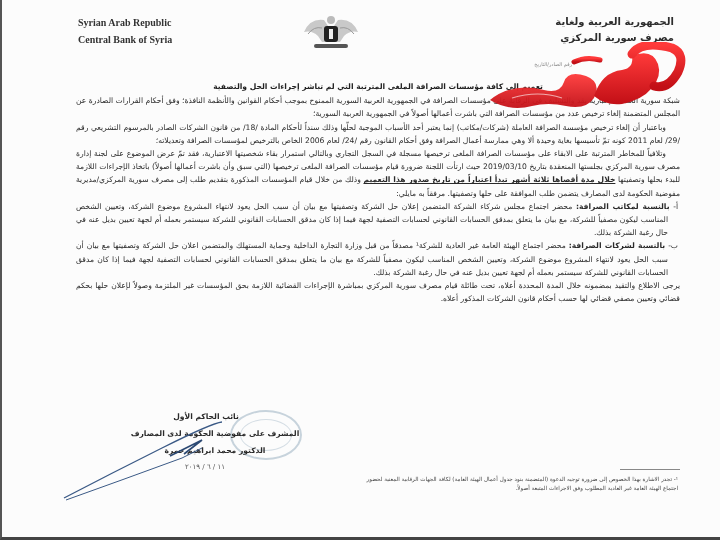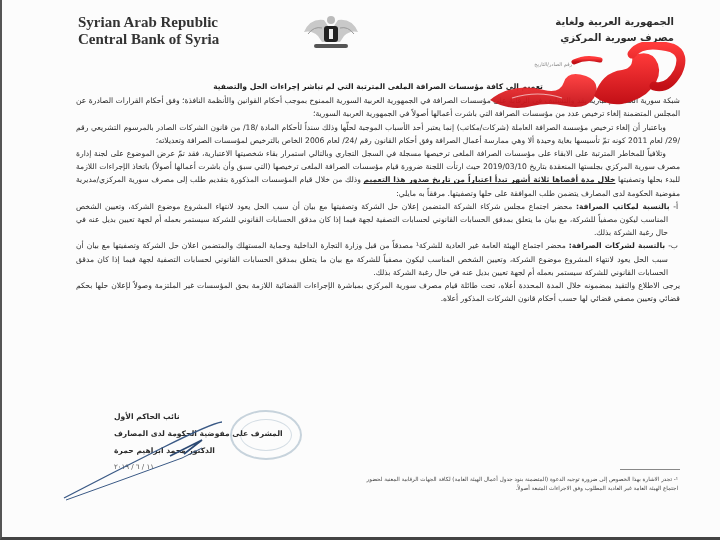--- a/index.html
+++ b/index.html
@@ -12,21 +12,21 @@
     .page {
       position: absolute; left: 0; top: 0; width: 720px; height: 540px;
       background: #fcfcfc;
       border-left: 2px solid #555;
       border-bottom: 3px solid #444;
       box-sizing: border-box;
     }
     .hdr-en {
       position: absolute; left: 76px; top: 14px;
       font-family: "Liberation Serif", serif; font-weight: bold;
-      font-size: 15px; color: #333; line-height: 17px;
+      font-size: 10px; color: #333; line-height: 17px;
     }
     .hdr-ar {
       position: absolute; right: 46px; top: 14px; direction: rtl; text-align: right;
       font-family: "DejaVu Sans", sans-serif; font-weight: bold;
       font-size: 10px; color: #2d2d2d; line-height: 16px; letter-spacing: -0.3px;
     }
     .emblem {
       position: absolute; left: 298px; top: 12px; width: 62px; height: 42px;
     }
     .ref {
@@ -43,21 +43,21 @@
       font-size: 7.6px; line-height: 13.2px; color: #2a2a2a;
       letter-spacing: -0.15px;
     }
     .body-text p { margin: 0; }
     .subject { font-weight: bold; text-align: center; margin-bottom: 1px !important; color: #222; }
     .indent { text-indent: 14px; }
     .b { font-weight: bold; }
     .u { text-decoration: underline; font-weight: bold; }
     .item { padding-right: 12px; text-indent: -10px; }
     .sig {
-      position: absolute; left: 112px; top: 408px; direction: rtl; text-align: left;
+      position: absolute; left: 118px; top: 408px; direction: rtl; text-align: center;
       width: 190px; font-size: 7.6px; line-height: 17px; color: #2a2a2a; font-weight: bold;
     }
     .sig .date { font-weight: normal; color: #555; font-size: 7px; padding-right: 20px; }
     .signature-scribble { position: absolute; left: 50px; top: 418px; width: 200px; height: 90px; }
     .stamp {
       position: absolute; left: 228px; top: 410px; width: 72px; height: 50px;
       border: 2px solid #c7d3dc; border-radius: 50%; box-sizing: border-box;
     }
     .stamp::after {
       content: ""; position: absolute; left: 8px; top: 7px; right: 8px; bottom: 7px;

